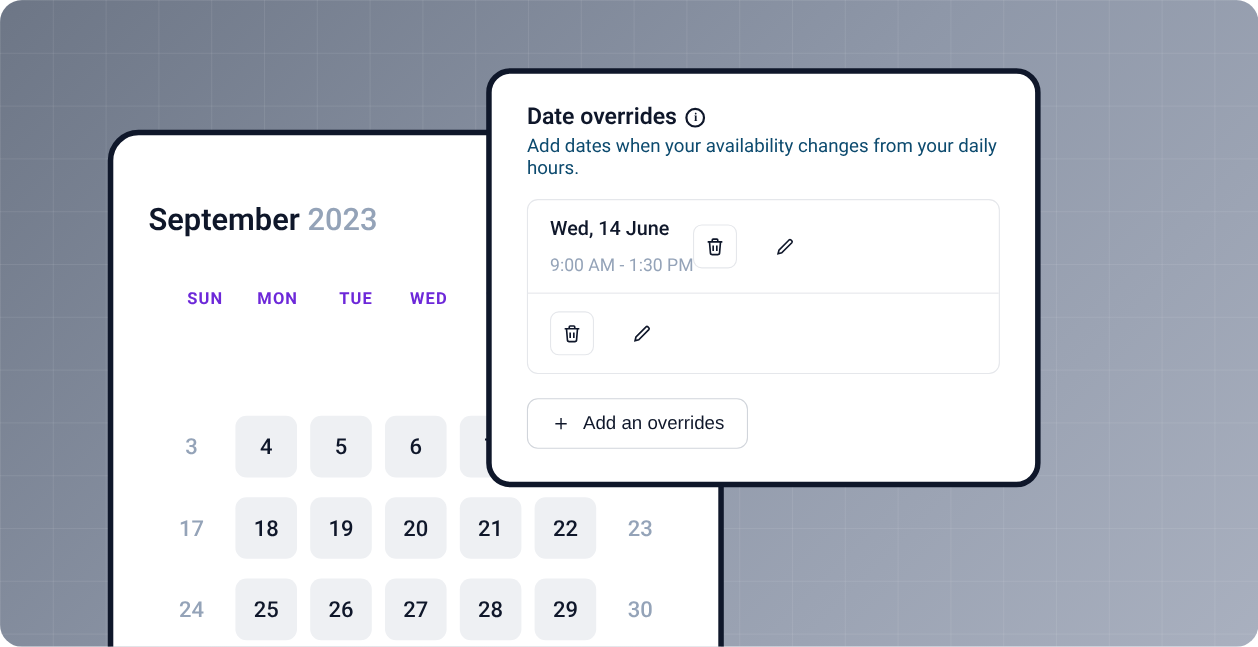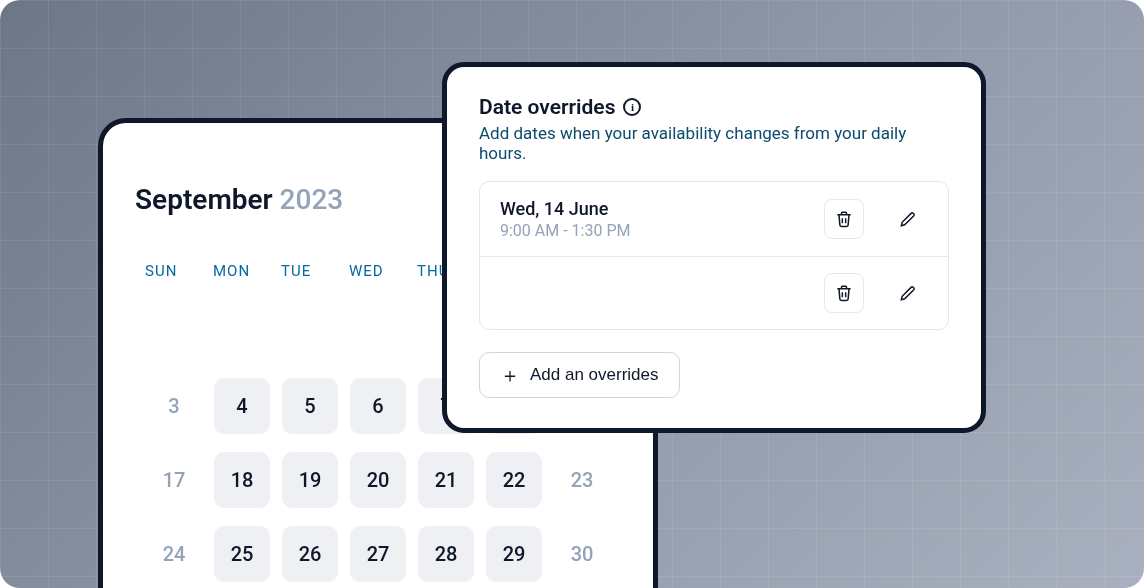--- a/index.html
+++ b/index.html
@@ -43,23 +43,23 @@
     font-weight: 600;
     color: #0f172a;
     margin-bottom: 28px;
     margin-top: 24px;
   }
   .cal-title .year { color: #94a3b8; font-weight: 500; }
   .cal-table { width: 100%; border-collapse: separate; border-spacing: 10px 18px; }
   .cal-table th {
     font-size: 15px;
     letter-spacing: 1px;
-    color: #0369a1;
-    font-weight: 400;
-    text-align: left;
+    color: #6d28d9;
+    font-weight: 700;
+    text-align: right;
     padding-bottom: 6px;
   }
   .cal-table td {
     text-align: center;
     width: 56px;
     height: 56px;
   }
   .day-cell {
     display: inline-flex;
     align-items: center;
@@ -72,45 +72,45 @@
     color: #0f172a;
     background: #eef0f3;
   }
   .day-cell.outside { background: transparent; color: #94a3b8; }
 
   
   .overrides-card {
     position: absolute;
     left: 442px;
     top: 62px;
-    width: 544px;
+    width: 504px;
     background: #fff;
     border: 5px solid #0f172a;
     border-radius: 22px;
     padding: 28px 32px 30px 32px;
   }
   .ov-title-row { display: flex; align-items: center; gap: 8px; }
   .ov-title { font-size: 21px; font-weight: 600; color: #0f172a; }
   .info-icon {
     width: 18px; height: 18px; border: 2px solid #0f172a; border-radius: 50%;
     display: inline-flex; align-items: center; justify-content: center;
     font-size: 11px; font-weight: 700; color: #0f172a;
     font-family: Georgia, serif;
   }
   .ov-sub { font-size: 17px; color: #0c4a6e; margin-top: 4px; margin-bottom: 18px; }
 
   .ov-list { border: 1px solid #e5e7eb; border-radius: 10px; overflow: hidden; }
   .ov-item {
-    display: flex; align-items: center; justify-content: space-between;
+    display: flex; align-items: center; justify-content: flex-start;
     padding: 16px 20px;
     border-bottom: 1px solid #e5e7eb;
   }
   .ov-item:last-child { border-bottom: none; }
   .ov-item-text .date { font-size: 18px; font-weight: 500; color: #0f172a; }
-  .ov-item-text .time { font-size: 16px; color: #94a3b8; margin-top: 2px; }
+  .ov-item-text .time { font-size: 16px; color: #94a3b8; margin-top: 12px; }
   .ov-actions { display: flex; align-items: center; gap: 24px; }
   .icon-btn {
     width: 40px; height: 40px;
     display: inline-flex; align-items: center; justify-content: center;
     background: #fff; border-radius: 8px;
     cursor: pointer;
   }
   .icon-btn.bordered { border: 1px solid #e5e7eb; }
   .icon-btn svg { width: 20px; height: 20px; stroke: #0f172a; fill: none; stroke-width: 1.8; }
 

